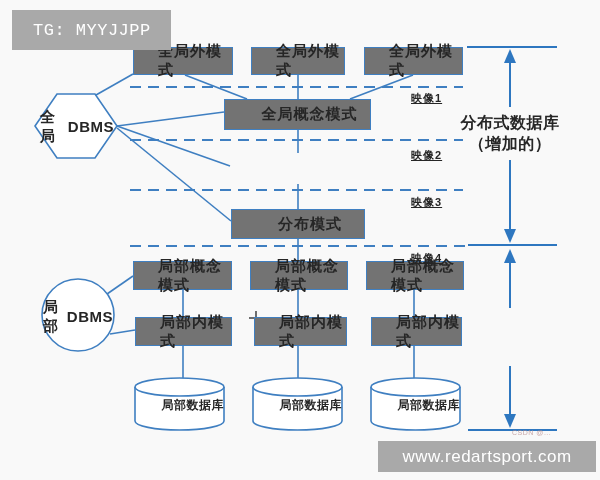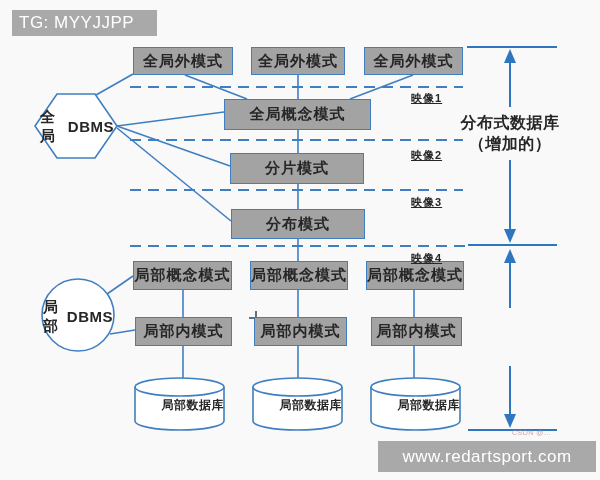--- a/index.html
+++ b/index.html
@@ -12,33 +12,33 @@
   html,body{margin:0;padding:0;}
   body{font-family:"Liberation Sans",sans-serif;background:#fff;}
   .stage{position:relative;width:600px;height:480px;background:var(--bg);overflow:hidden;}
   .layer{position:absolute;left:0;top:0;width:600px;height:480px;}
   svg .ln{stroke:var(--accent);stroke-width:1.6;fill:none;}
   svg .dash{stroke:var(--accent);stroke-width:2;fill:none;stroke-dasharray:11 7;}
   svg .shape{stroke:var(--accent);stroke-width:1.6;fill:#ffffff;}
   svg .arrowline{stroke:#2e77c0;stroke-width:2;fill:none;}
   svg .arrowhead{fill:#2e77c0;stroke:none;}
   svg .cursor{stroke:#222;stroke-width:1.3;fill:none;}
-  .box{position:absolute;background:#a3a3a3;border:1.5px solid var(--accent);
+  .box{position:absolute;background:#737373;border:1.5px solid var(--accent);
        display:flex;align-items:center;justify-content:center;
-       font-size:15px;font-weight:600;color:var(--text);letter-spacing:1px;box-sizing:border-box;}
+       font-size:15px;font-weight:600;color:var(--text);letter-spacing:1px;box-sizing:border-box;padding-left:24px;}
   .lbl{position:absolute;color:var(--text);font-size:11px;font-weight:600;letter-spacing:1px;text-decoration:underline;}
   .node-text{position:absolute;display:flex;flex-direction:row;align-items:center;justify-content:center;
        color:var(--text);font-size:15px;font-weight:600;line-height:19px;letter-spacing:0.5px;}
   .cyl-lbl{position:absolute;width:89px;text-align:right;color:var(--text);
        font-size:12px;font-weight:600;letter-spacing:0.5px;}
   .brace-lbl{position:absolute;width:124px;text-align:center;color:var(--text);
        font-size:16px;font-weight:600;line-height:21px;letter-spacing:0.5px;}
   .banner{position:absolute;background:var(--banner-bg);color:var(--banner-text);
        display:flex;align-items:center;font-size:17px;letter-spacing:0.5px;}
-  .banner-top{left:12px;top:10px;width:138px;height:26px;padding-left:7px;}
+  .banner-top{left:12px;top:10px;width:138px;height:40px;padding-left:21px;font-family:Liberation Mono, monospace;}
   .banner-bottom{left:378px;top:441px;width:218px;height:31px;justify-content:center;}
   .watermark{position:absolute;left:512px;top:429px;font-size:7px;color:#b98c8c;opacity:0.75;letter-spacing:0.5px;}
 </style>
 </head>
 <body>
 
 <div class="stage">
 
   <svg class="layer" viewBox="0 0 600 480">
 
@@ -108,21 +108,20 @@
       <line x1="249" y1="318" x2="263" y2="318"></line>
       <line x1="256" y1="311" x2="256" y2="325"></line>
     </g>
   </svg>
 
   <div class="box" style="left:133px;top:47px;width:100px;height:28px;">全局外模式</div>
   <div class="box" style="left:251px;top:47px;width:94px;height:28px;">全局外模式</div>
   <div class="box" style="left:364px;top:47px;width:99px;height:28px;">全局外模式</div>
 
   <div class="box" style="left:224px;top:99px;width:147px;height:31px;">全局概念模式</div>
-  <div class="box" style="left:230px;top:153px;width:134px;height:31px;">分片模式</div>
   <div class="box" style="left:231px;top:209px;width:134px;height:30px;">分布模式</div>
 
   <div class="box" style="left:133px;top:261px;width:99px;height:29px;">局部概念模式</div>
   <div class="box" style="left:250px;top:261px;width:98px;height:29px;">局部概念模式</div>
   <div class="box" style="left:366px;top:261px;width:98px;height:29px;">局部概念模式</div>
 
   <div class="box" style="left:135px;top:317px;width:97px;height:29px;">局部内模式</div>
   <div class="box" style="left:254px;top:317px;width:93px;height:29px;">局部内模式</div>
   <div class="box" style="left:371px;top:317px;width:91px;height:29px;">局部内模式</div>
 

